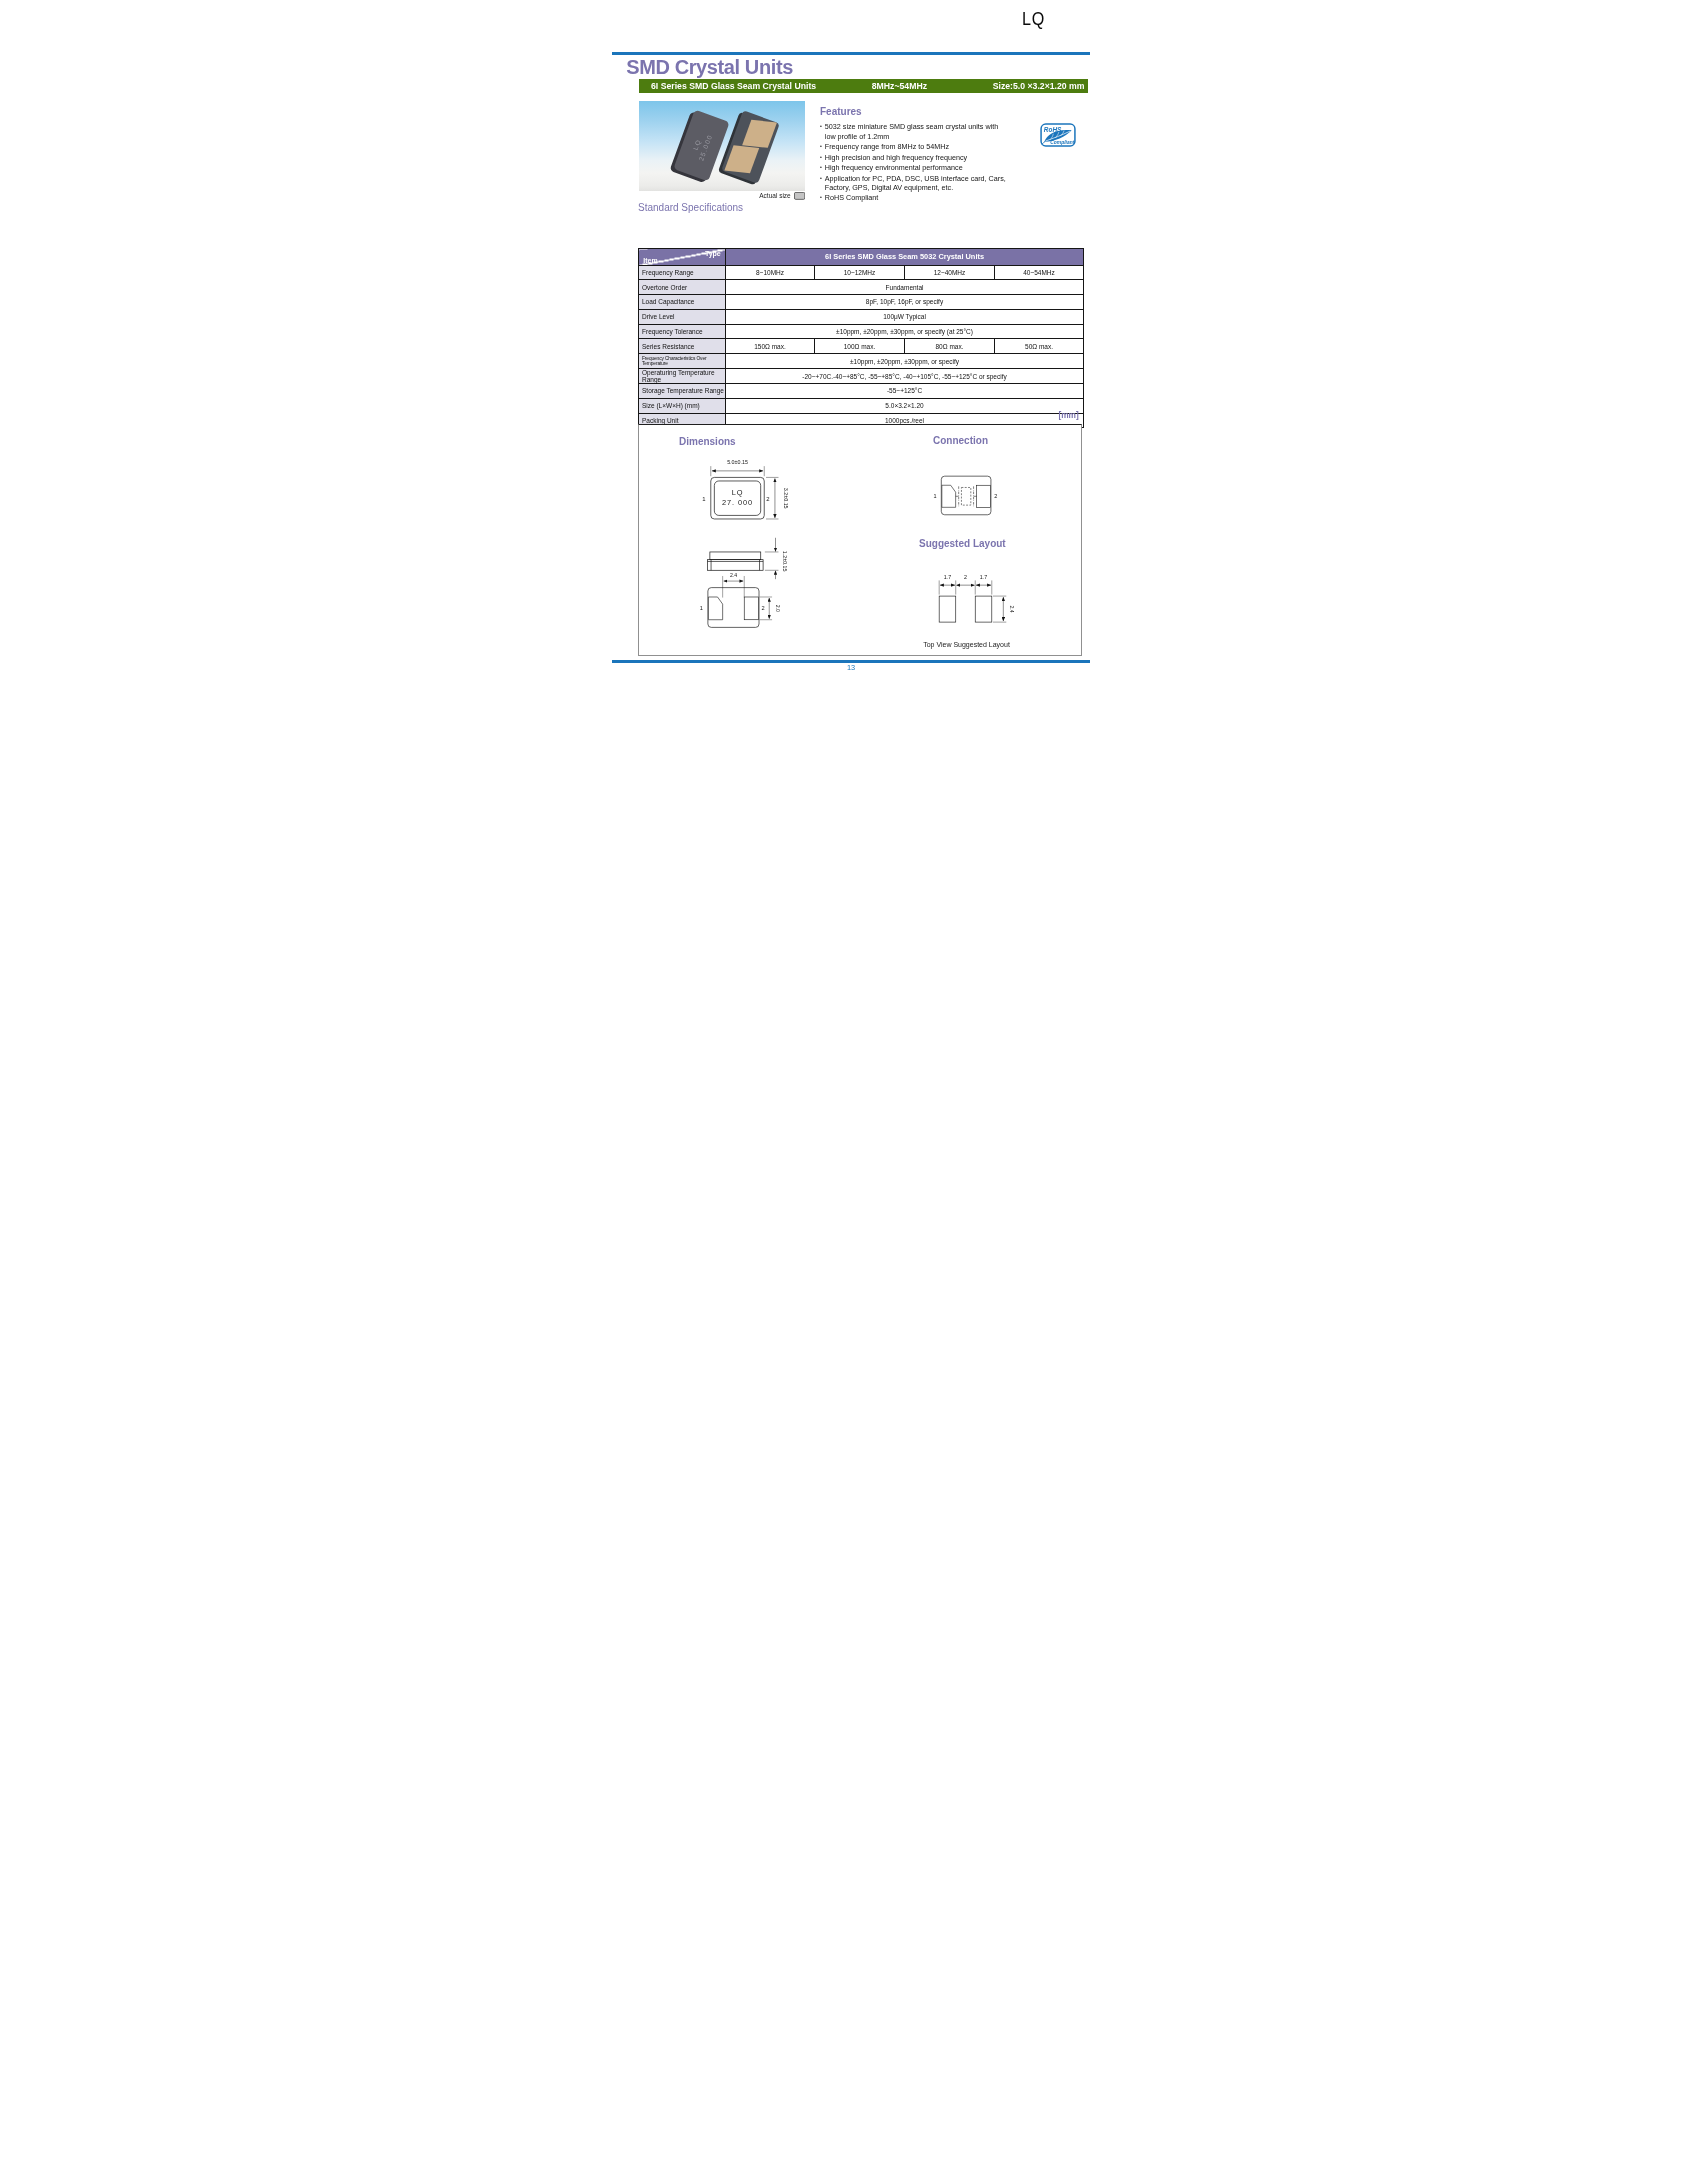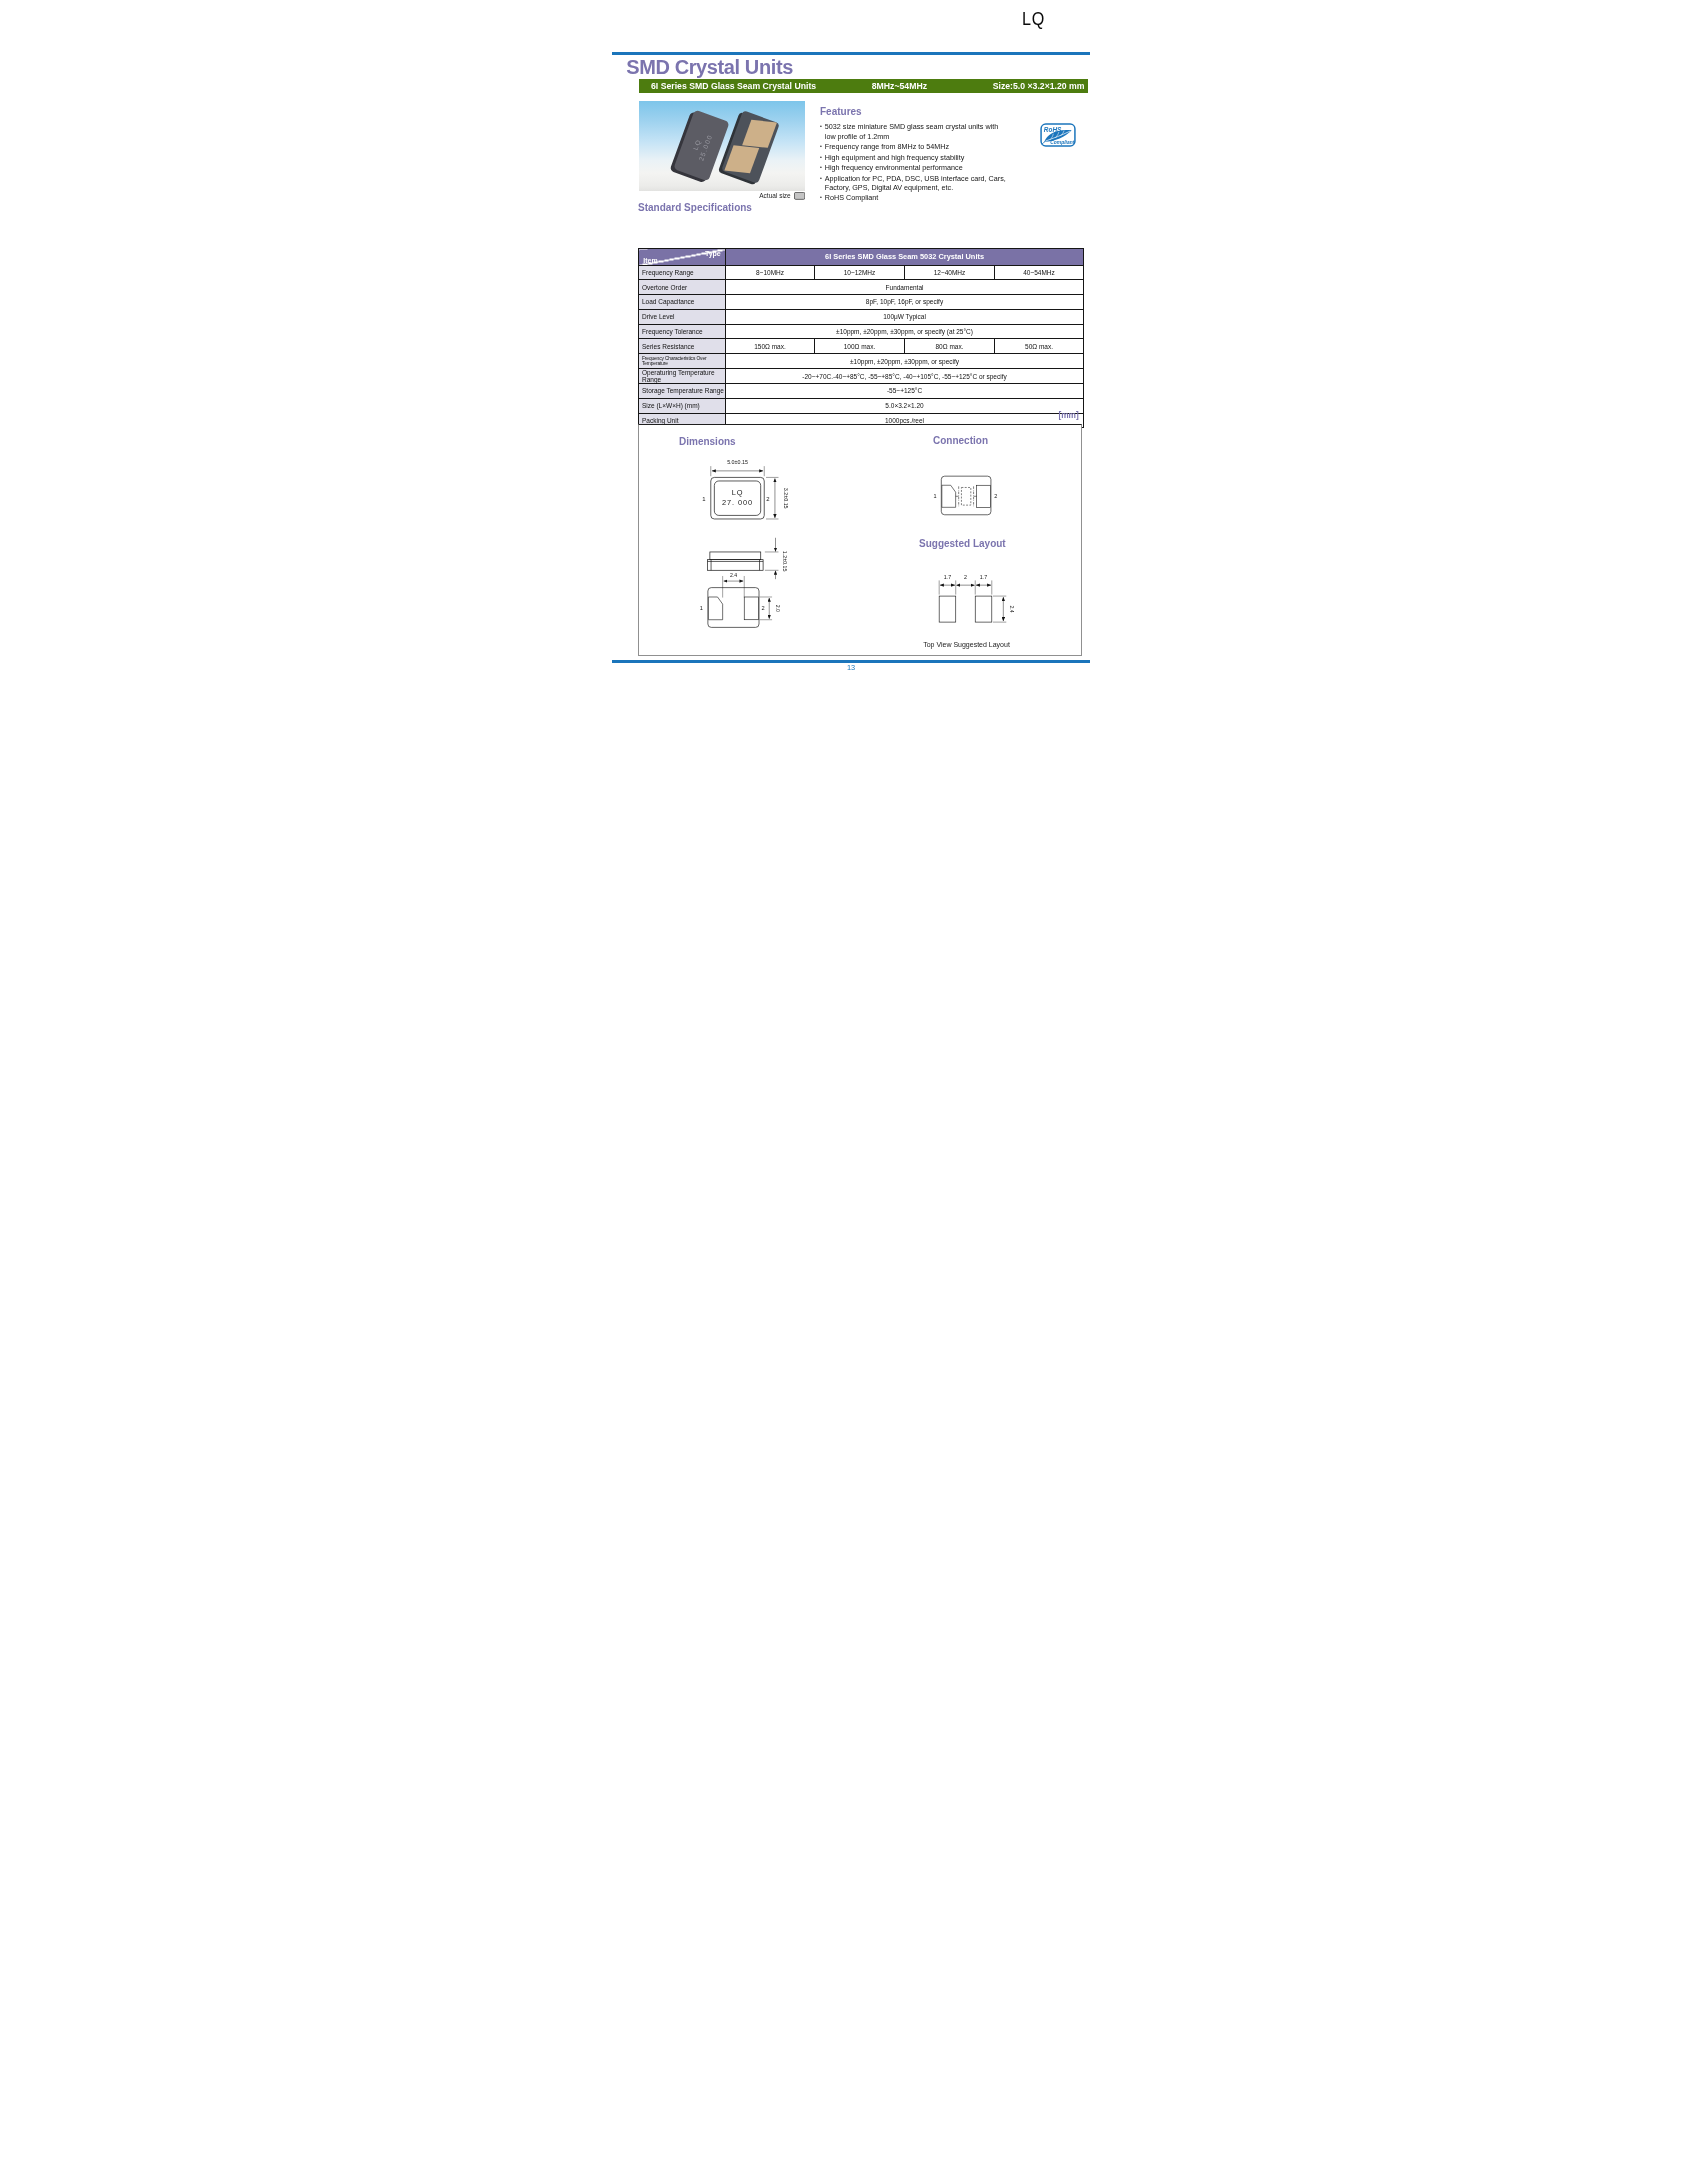--- a/index.html
+++ b/index.html
@@ -31,21 +31,21 @@
 
   
   .features { position:absolute; left:208px; top:106px; width:217px; }
   .features h2 { font-size:10px; font-weight:700; color:#7B74AE; margin-bottom:5.2px; }
   .feat-item { display:flex; gap:3px; font-size:7.2px; line-height:1.32; color:#151515; margin-bottom:0.9px; }
   .feat-item .bullet { font-size:5.2px; line-height:9.6px; }
   .feat-item .ftext { white-space:pre-line; }
   .rohs { position:absolute; left:428px; top:123px; }
 
   
-  .spec-head { position:absolute; left:26px; top:202px; font-size:10px; font-weight:700; color:#7B74AE; }
+  .spec-head { position:absolute; left:26px; top:202px; font-size:10px; font-weight:400; color:#7B74AE; }
   .spec-table { position:absolute; left:26px; top:216px; width:444px; border-collapse:collapse; table-layout:fixed;margin-top:32px; }
   .spec-table td, .spec-table th { border:0.9px solid #161616; border-top-width:1.3px; border-bottom-width:1.3px; }
   .spec-table { border:1.3px solid #161616; border-top:1.7px solid #161616; }
   .corner-cell { position:relative; height:16.5px; padding:0;
     background:#7A72A6; background-image:linear-gradient(to bottom right, rgba(0,0,0,0) calc(50% - 0.9px), #fff calc(50% - 0.9px), #fff calc(50% + 0.9px), rgba(0,0,0,0) calc(50% + 0.9px)); }
   .corner-cell .t-type { position:absolute; top:0.9px; right:4.3px; color:#fff; font-weight:700; font-size:7px; }
   .corner-cell .t-item { position:absolute; bottom:0.9px; left:4.3px; color:#fff; font-weight:700; font-size:7px; }
   .series-cell { background:#7A72A6; color:#fff; font-weight:700; font-size:7.4px; text-align:center; height:16.5px; }
   .item-cell { background:#E0DFEA; font-size:6.5px; color:#111; padding-left:3px; height:14.8px; text-align:left; font-weight:400; }
   .item-cell.small { font-size:4.8px; letter-spacing:-0.1px; }
@@ -117,21 +117,21 @@
       <span class="bullet">•</span>
       <span class="ftext">5032 size miniature SMD glass seam crystal units with
 low profile of 1.2mm</span>
     </div>
     <div class="feat-item">
       <span class="bullet">•</span>
       <span class="ftext">Frequency range from 8MHz to 54MHz</span>
     </div>
     <div class="feat-item">
       <span class="bullet">•</span>
-      <span class="ftext">High equipment and high frequency stability</span>
+      <span class="ftext">High precision and high frequency frequency</span>
     </div>
     <div class="feat-item">
       <span class="bullet">•</span>
       <span class="ftext">High frequency environmental performance</span>
     </div>
     <div class="feat-item">
       <span class="bullet">•</span>
       <span class="ftext">Application for PC, PDA, DSC, USB interface card, Cars,
 Factory, GPS, Digital AV equipment, etc.</span>
     </div>

